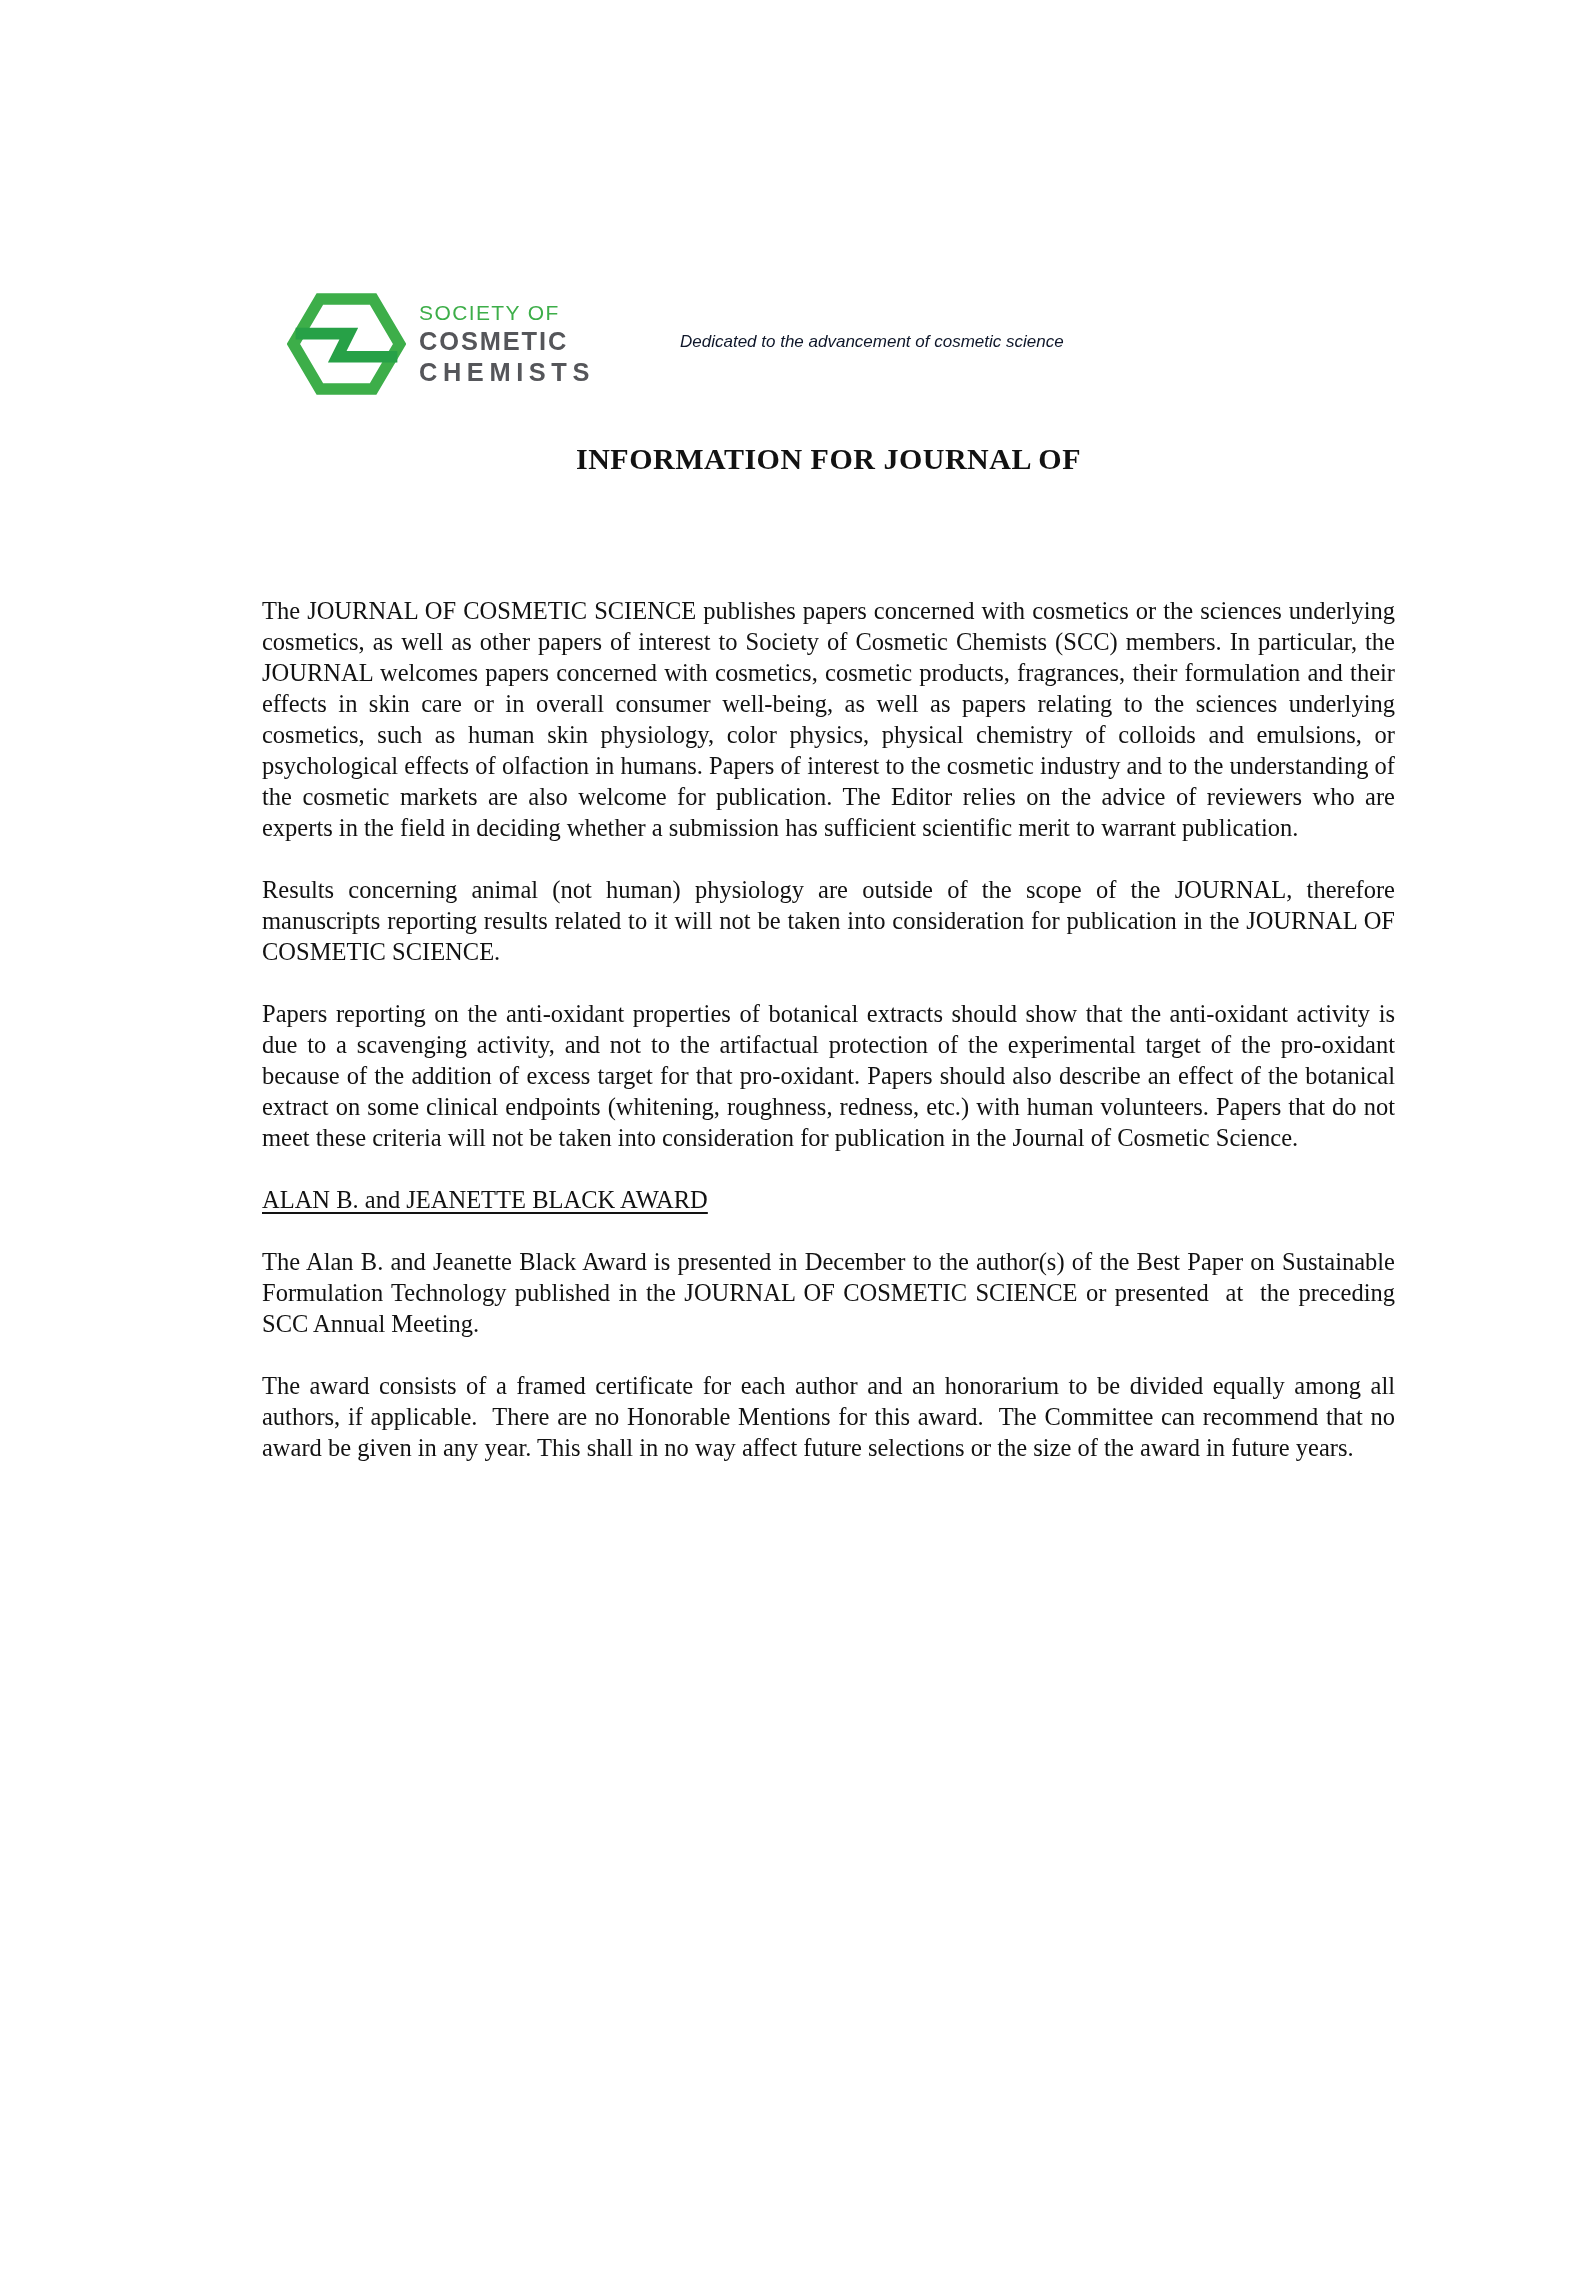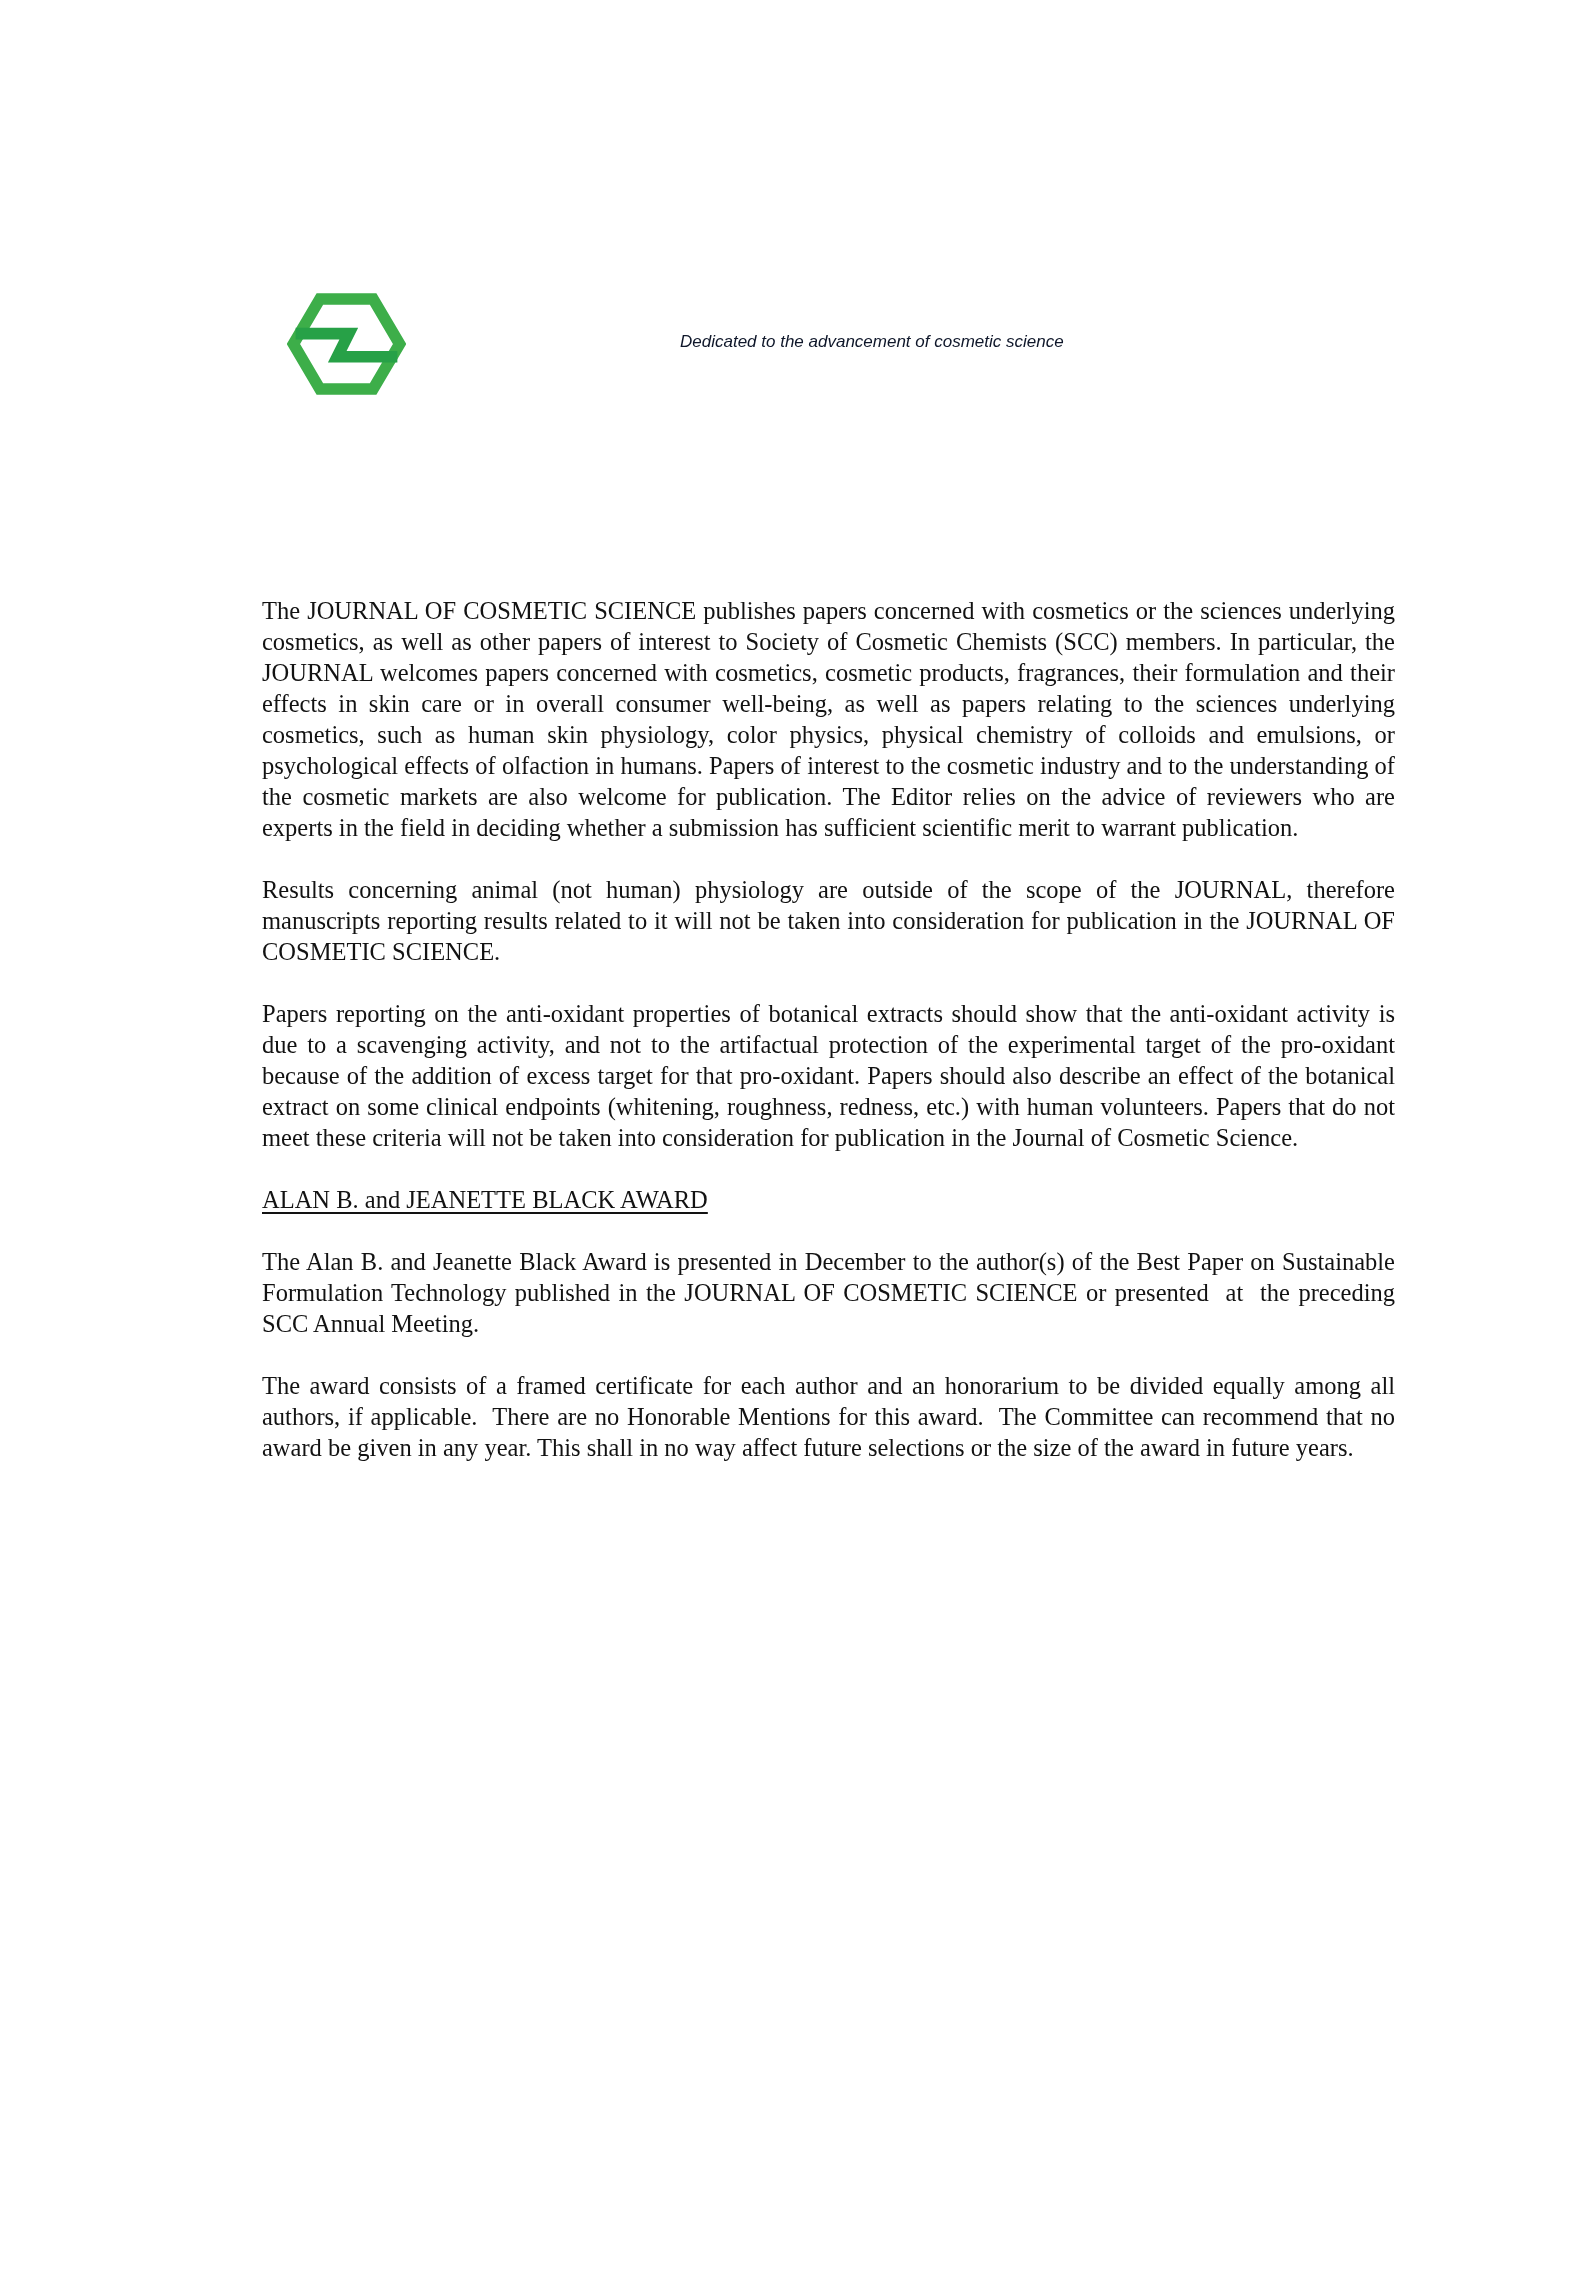--- a/index.html
+++ b/index.html
@@ -79,26 +79,31 @@
 
 <div class="page">
 
   <div class="header">
     <div class="logo">
       <svg class="logo-hex" viewBox="0 0 100 90" aria-hidden="true">
 
         <path d="M27 6 L73 6 L96 45 L73 84 L27 84 L4 45 Z" fill="none" stroke="#3dae49" stroke-width="10" stroke-linejoin="miter"></path>
         <path d="M6 36 L52 36 L42 56 L94 56" fill="none" stroke="#27a147" stroke-width="10"></path>
       </svg>
+      <div class="logo-text">
+        <div class="logo-line1">SOCIETY OF</div>
+        <div class="logo-line2">COSMETIC</div>
+        <div class="logo-line3">CHEMISTS</div>
+      </div>
     </div>
     <div class="tagline">Dedicated to the advancement of cosmetic science</div>
   </div>
 
   <h1 class="title">
-    <br>
+    <span>INFORMATION FOR JOURNAL OF</span><br>
   </h1>
 
   <div class="content">
     <p>The JOURNAL OF COSMETIC SCIENCE publishes papers concerned with cosmetics or the sciences underlying cosmetics, as well as other papers of interest to Society of Cosmetic Chemists (SCC) members. In particular, the JOURNAL welcomes papers concerned with cosmetics, cosmetic products, fragrances, their formulation and their effects in skin care or in overall consumer well-being, as well as papers relating to the sciences underlying cosmetics, such as human skin physiology, color physics, physical chemistry of colloids and emulsions, or psychological effects of olfaction in humans. Papers of interest to the cosmetic industry and to the understanding of the cosmetic markets are also welcome for publication. The Editor relies on the advice of reviewers who are experts in the field in deciding whether a submission has sufficient scientific merit to warrant publication.</p>
     <p>Results concerning animal (not human) physiology are outside of the scope of the JOURNAL, therefore manuscripts reporting results related to it will not be taken into consideration for publication in the JOURNAL OF COSMETIC SCIENCE.</p>
     <p>Papers reporting on the anti-oxidant properties of botanical extracts should show that the anti-oxidant activity is due to a scavenging activity, and not to the artifactual protection of the experimental target of the pro-oxidant because of the addition of excess target for that pro-oxidant. Papers should also describe an effect of the botanical extract on some clinical endpoints (whitening, roughness, redness, etc.) with human volunteers. Papers that do not meet these criteria will not be taken into consideration for publication in the Journal of Cosmetic Science.</p>
     <p class="award-heading"><span class="underline">ALAN B. and JEANETTE BLACK AWARD</span></p>
     <p class="award-body">The Alan B. and Jeanette Black Award is presented in December to the author(s) of the Best Paper on Sustainable Formulation Technology published in the JOURNAL OF COSMETIC SCIENCE or presented  at  the preceding SCC Annual Meeting.</p>
     <p>The award consists of a framed certificate for each author and an honorarium to be divided equally among all authors, if applicable.  There are no Honorable Mentions for this award.  The Committee can recommend that no award be given in any year. This shall in no way affect future selections or the size of the award in future years.</p>
   </div>

